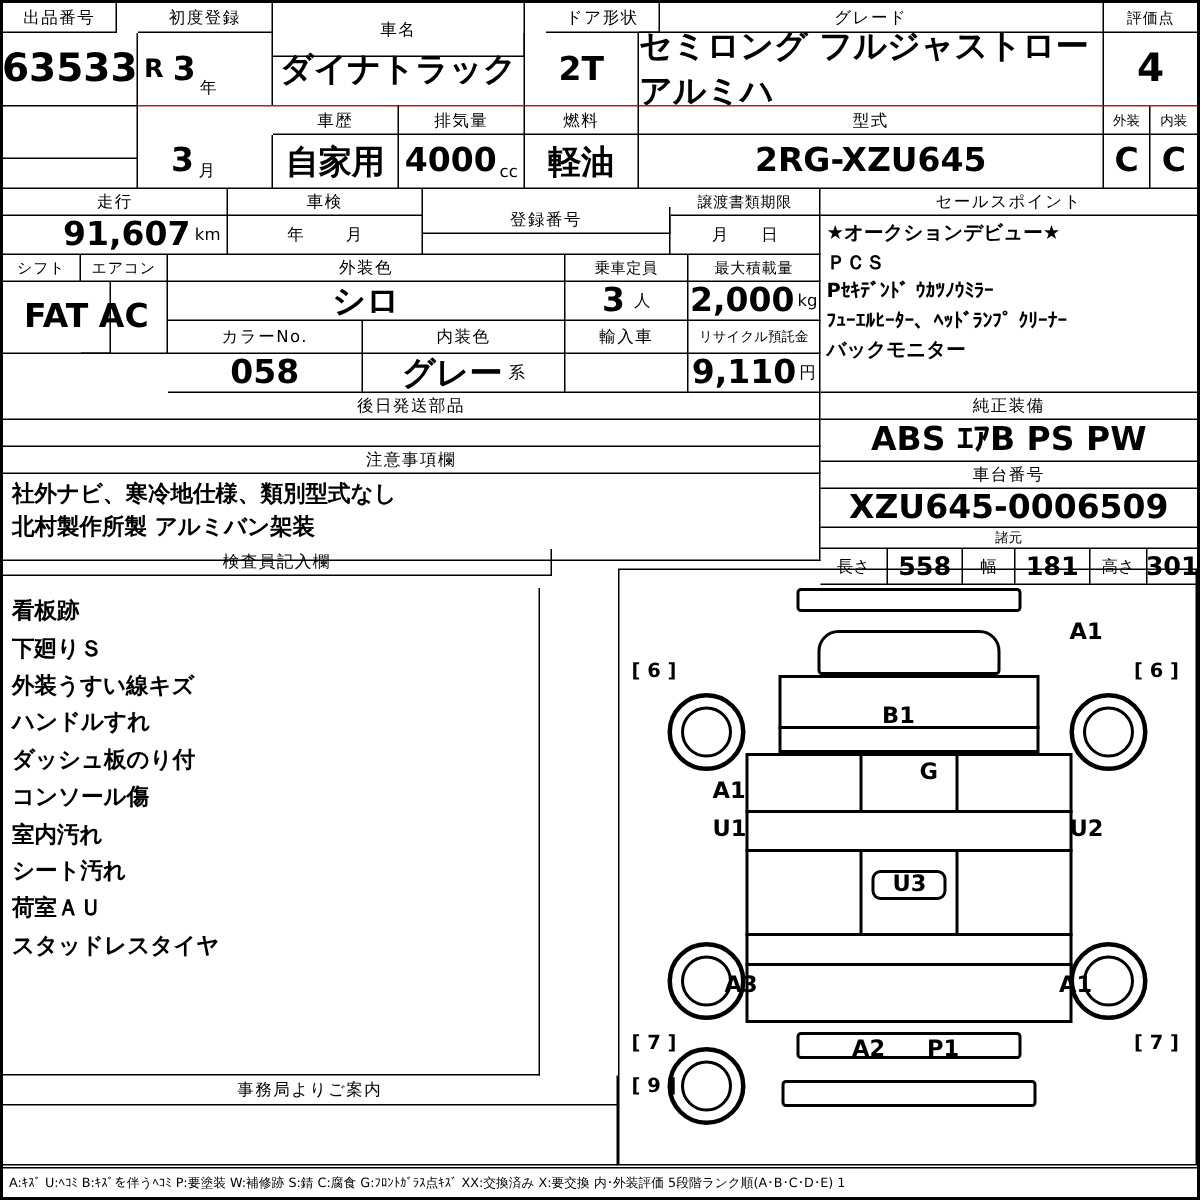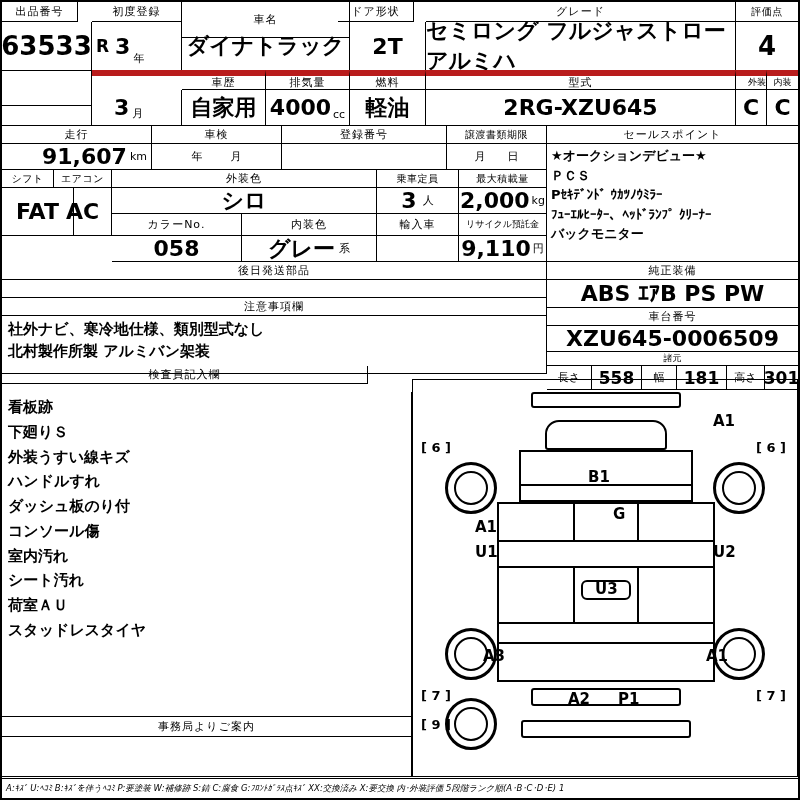--- a/index.html
+++ b/index.html
@@ -6,37 +6,37 @@
   body{
     width:800px;height:800px;
     background:#fff;color:#000;
     font-family:"DejaVu Sans","Liberation Sans",sans-serif;
     font-size:12px;
     -webkit-font-smoothing:none;
   }
   .sheet{position:relative;width:800px;height:800px;box-sizing:border-box;border:2px solid #000;}
   .cell{position:absolute;box-sizing:border-box;display:flex;align-items:center;justify-content:center;overflow:hidden;}
   .br{border-right:1px solid #000;}
-  .bt{border-top:6px solid #b91c1c;}
+  .bt{border-top:1px solid #b91c1c;}
   .bb{border-bottom:1px solid #000;}
   .lbl{font-size:11px;letter-spacing:1px;}
   .lbl-sm{font-size:10px;letter-spacing:0.5px;}
   .big{font-size:22px;font-weight:bold;}
   .xbig{font-size:26px;font-weight:bold;}
   .mid{font-size:17px;font-weight:bold;}
   .sm{font-size:11px;}
   .xs{font-size:9px;}
   .left{justify-content:flex-start;padding-left:4px;}
   .right{justify-content:flex-end;padding-right:4px;}
   .col{flex-direction:column;align-items:flex-start;justify-content:flex-start;}
   .notes{line-height:1.45;font-size:15px;font-weight:bold;padding:3px 6px;}
   .notes div{white-space:nowrap;}
   .sp{line-height:1.5;font-size:13px;font-weight:bold;padding:2px 4px;}
   .sp div{white-space:nowrap;}
-  .footer{font-size:8.5px;letter-spacing:0;white-space:nowrap;font-style:italic;}
+  .footer{font-size:8.5px;letter-spacing:0;white-space:nowrap;}
   .diagram{position:absolute;left:410px;top:377px;width:386px;height:398px;box-sizing:border-box;border:1px solid #000;}
   .ring{position:absolute;border-radius:50%;border:3px solid #000;box-sizing:border-box;}
   .ring:after{content:"";position:absolute;left:6px;top:6px;right:6px;bottom:6px;border-radius:50%;border:2px solid #000;}
   .bar{position:absolute;background:#000;}
   .box{position:absolute;border:2px solid #000;box-sizing:border-box;}
   .dlab{position:absolute;font-weight:bold;font-size:15px;}
   .dlab.s{font-size:13px;}
   .grade{letter-spacing:0px;}
 </style>
 </head>
@@ -60,21 +60,21 @@
     <span class="sm" style="margin-left:3px;align-self:flex-end;padding-bottom:4px;">年</span>
   </div>
 
   <div class="cell bb br" style="left:180px;top:0;width:168px;height:36px;">
       <span class="lbl">車名</span>
     </div>
   <div class="cell br" style="left:180px;top:20px;width:168px;height:48px;">
       <span class="big">ダイナトラック</span>
     </div>
 
-  <div class="cell bb br" style="left:336px;top:0;width:76px;height:20px;">
+  <div class="cell bb br" style="left:362px;top:0;width:76px;height:20px;">
       <span class="lbl">ドア形状</span>
     </div>
   <div class="cell br" style="left:348px;top:20px;width:76px;height:48px;">
       <span class="big">2T</span>
     </div>
 
   <div class="cell bb br" style="left:424px;top:0;width:310px;height:20px;">
       <span class="lbl">グレード</span>
     </div>
   <div class="cell br" style="left:424px;top:20px;width:310px;height:48px;">
@@ -94,21 +94,21 @@
     </div>
   <div class="cell bt bb br" style="left:264px;top:68px;width:84px;height:20px;">
       <span class="lbl">排気量</span>
     </div>
   <div class="cell bt bb br" style="left:348px;top:68px;width:76px;height:20px;">
       <span class="lbl">燃料</span>
     </div>
   <div class="cell bt bb br" style="left:424px;top:68px;width:310px;height:20px;">
       <span class="lbl">型式</span>
     </div>
-  <div class="cell bt bb br" style="left:734px;top:68px;width:31px;height:20px;justify-content:flex-end;">
+  <div class="cell bt bb br" style="left:734px;top:68px;width:31px;height:20px;">
       <span class="xs">外装</span>
     </div>
   <div class="cell bt bb" style="left:765px;top:68px;width:31px;height:20px;">
       <span class="xs">内装</span>
     </div>
 
   <div class="cell br bb" style="left:0;top:68px;width:90px;height:36px;border-top:1px solid #000;"></div>
   <div class="cell br bb left" style="left:90px;top:88px;width:90px;height:36px;">
     <span class="big" style="margin-left:18px;">3</span>
     <span class="sm" style="margin-left:3px;align-self:flex-end;padding-bottom:4px;">月</span>
@@ -134,21 +134,21 @@
     </div>
 
   <div class="cell br bb" style="left:0;top:104px;width:90px;height:20px;border-top:0;"></div>
 
   <div class="cell br bb" style="left:0;top:124px;width:150px;height:18px;">
       <span class="lbl">走行</span>
     </div>
   <div class="cell br bb" style="left:150px;top:124px;width:130px;height:18px;">
       <span class="lbl">車検</span>
     </div>
-  <div class="cell br bb" style="left:280px;top:124px;width:165px;height:18px;align-items:center;">
+  <div class="cell br bb" style="left:280px;top:136px;width:165px;height:18px;align-items:center;">
       <span class="lbl">登録番号</span>
     </div>
   <div class="cell br bb" style="left:445px;top:124px;width:100px;height:18px;">
       <span class="lbl-sm">譲渡書類期限</span>
     </div>
 
   <div class="cell br bb right" style="left:0;top:142px;width:150px;height:26px;">
     <span class="big">91,607</span>
     <span class="sm" style="margin-left:3px;">km</span>
   </div>
@@ -289,21 +289,21 @@
   <div class="cell bb br" style="left:725px;top:364px;width:38px;height:24px;">
       <span class="sm">高さ</span>
     </div>
   <div class="cell bb" style="left:763px;top:364px;width:33px;height:24px;">
       <span class="mid">301</span>
     </div>
 
   <div class="cell br bb" style="left:0;top:364px;width:366px;height:18px;">
       <span class="lbl">検査員記入欄</span>
     </div>
-  <div class="cell br bb col" style="left:0;top:390px;width:410px;height:325px;">
+  <div class="cell br bb col" style="left:0;top:390px;width:358px;height:325px;">
     <div class="notes" style="line-height:1.65;">
       <div>看板跡</div>
       <div>下廻りＳ</div>
       <div>外装うすい線キズ</div>
       <div>ハンドルすれ</div>
       <div>ダッシュ板のり付</div>
       <div>コンソール傷</div>
       <div>室内汚れ</div>
       <div>シート汚れ</div>
       <div>荷室ＡＵ</div>

